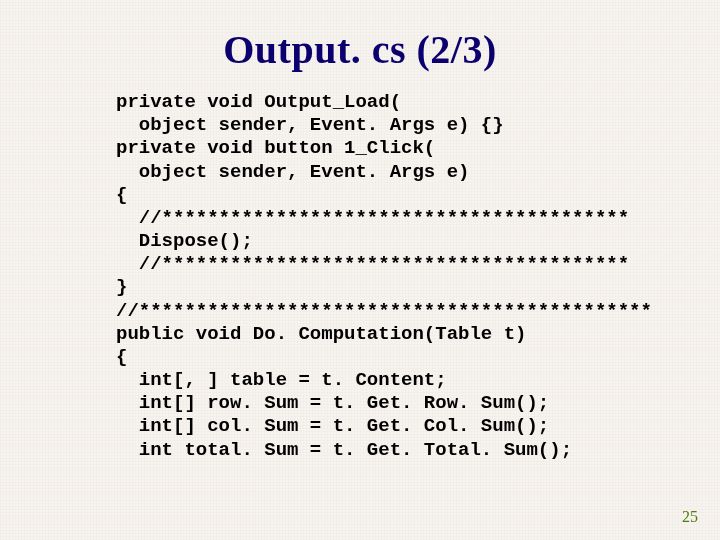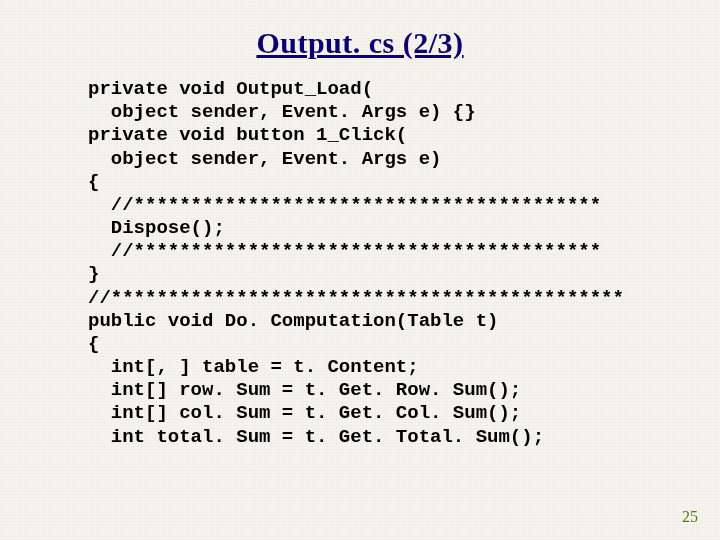--- a/index.html
+++ b/index.html
@@ -13,36 +13,35 @@
     background: #f7f3ef;
     background-image:
       repeating-linear-gradient(0deg, rgba(180,170,160,0.06) 0px, rgba(180,170,160,0.06) 1px, transparent 1px, transparent 3px),
       repeating-linear-gradient(90deg, rgba(180,170,160,0.06) 0px, rgba(180,170,160,0.06) 1px, transparent 1px, transparent 3px);
     font-family: "Times New Roman", Times, serif;
     color: #111;
     position: relative;
   }
   .title {
     text-align: center;
-    font-size: 30px;
+    font-size: 40px;
     font-weight: bold;
     color: #0b006e;
     padding-top: 26px;
     padding-bottom: 18px;
     letter-spacing: 0.5px;
-    text-decoration: underline;
   }
   .code {
     font-family: "Courier New", Courier, monospace;
     font-weight: bold;
     font-size: 19px;
     line-height: 1.22;
     white-space: pre;
     color: #000;
-    padding-left: 88px;
+    padding-left: 116px;
     padding-right: 30px;
   }
   .pagenum {
     position: absolute;
     right: 22px;
     bottom: 14px;
     font-family: "Times New Roman", Times, serif;
     font-size: 16px;
     color: #4d7c0f;
   }

